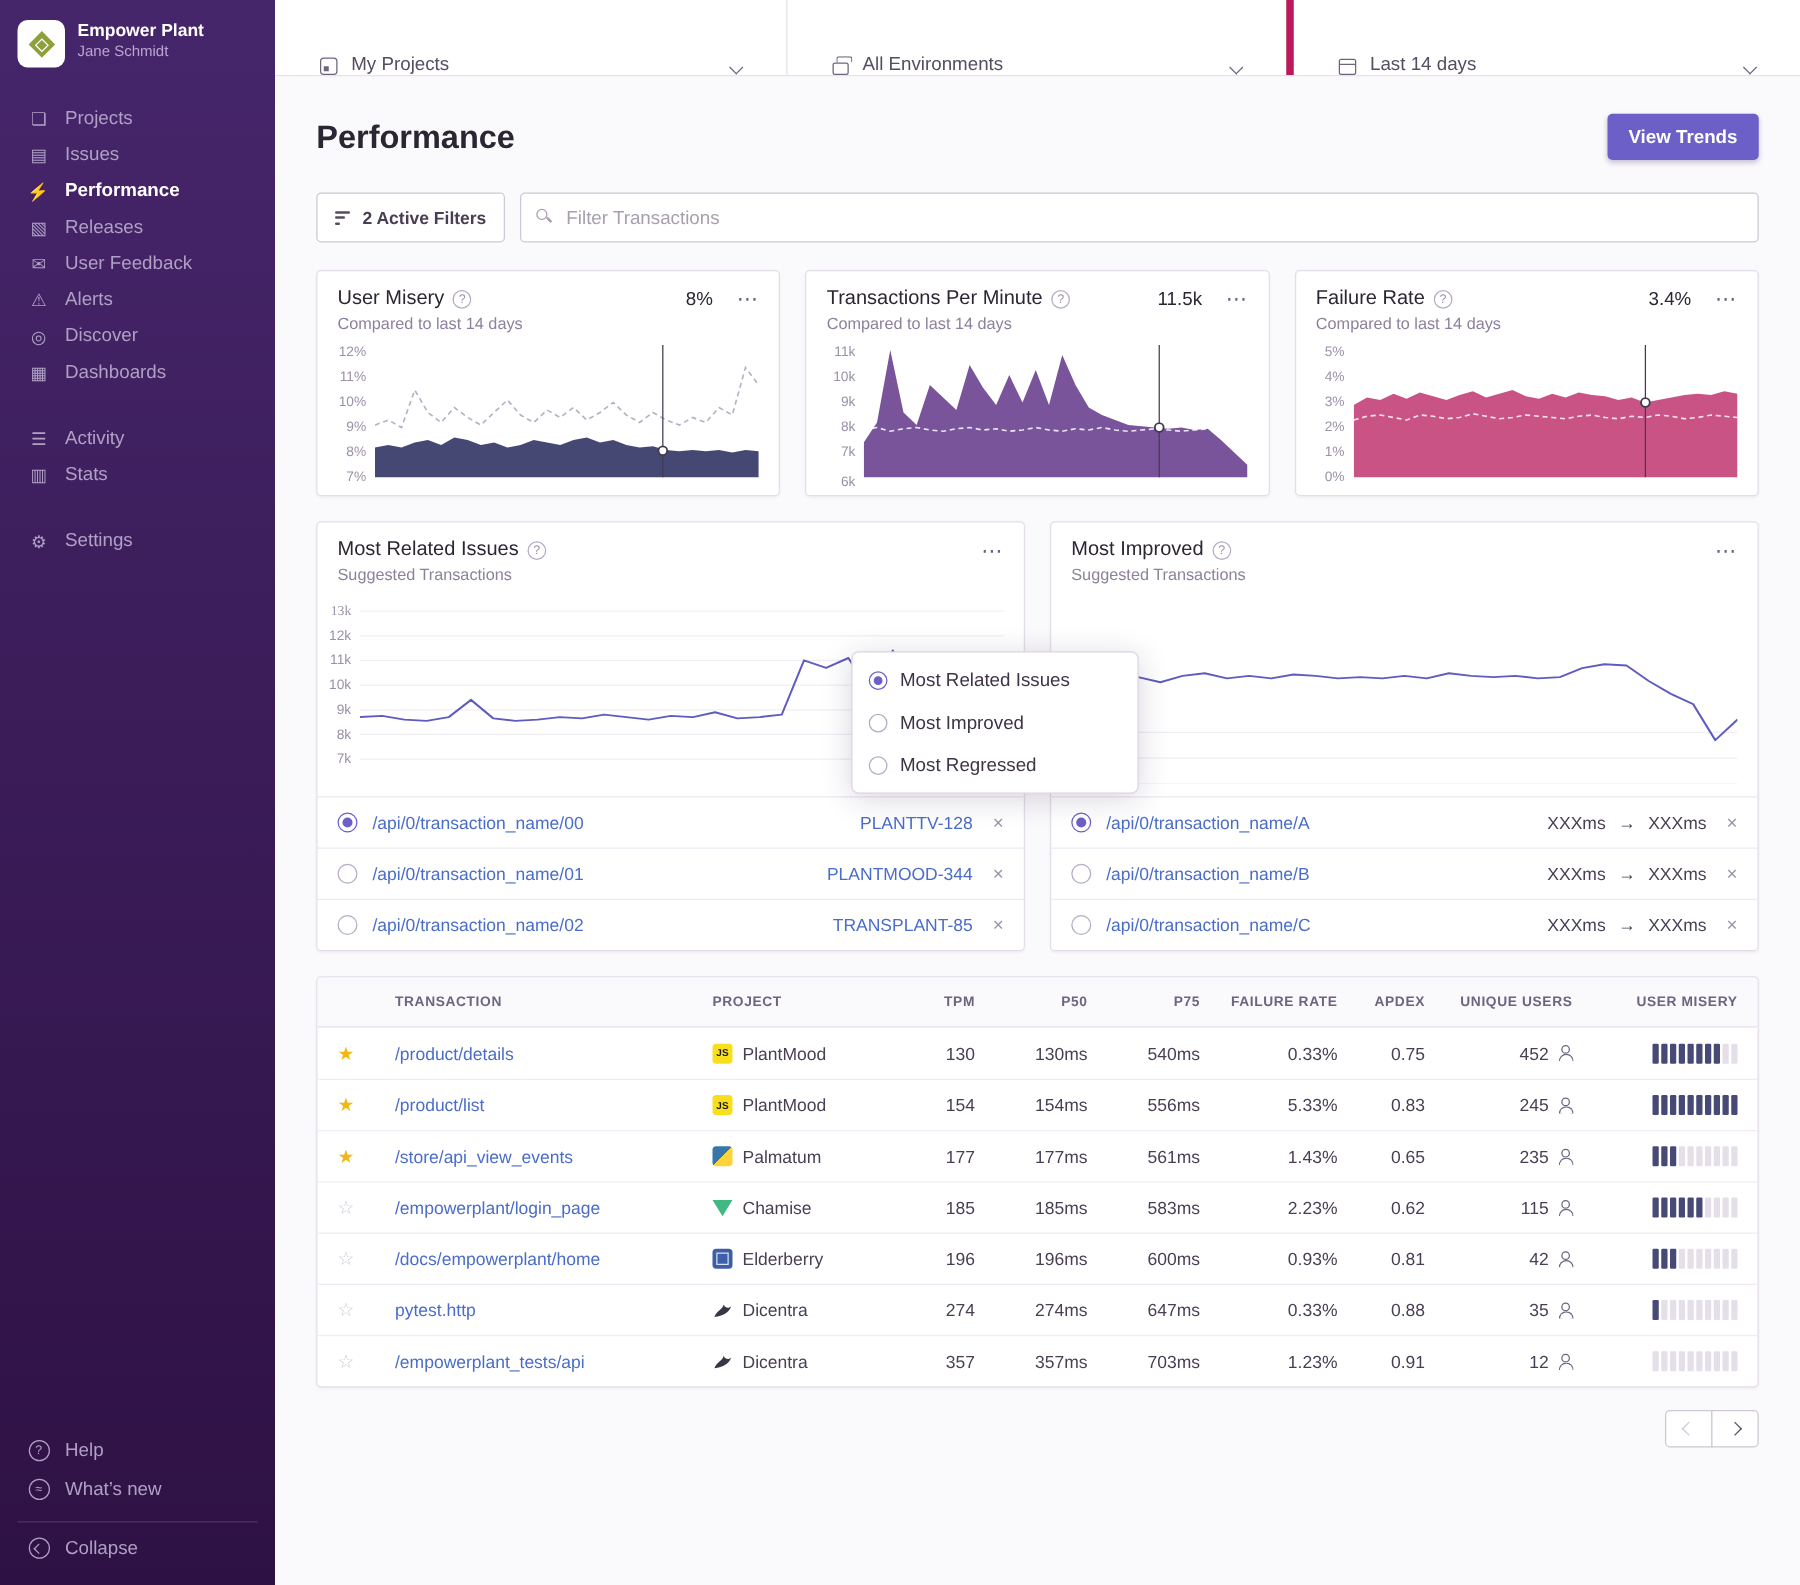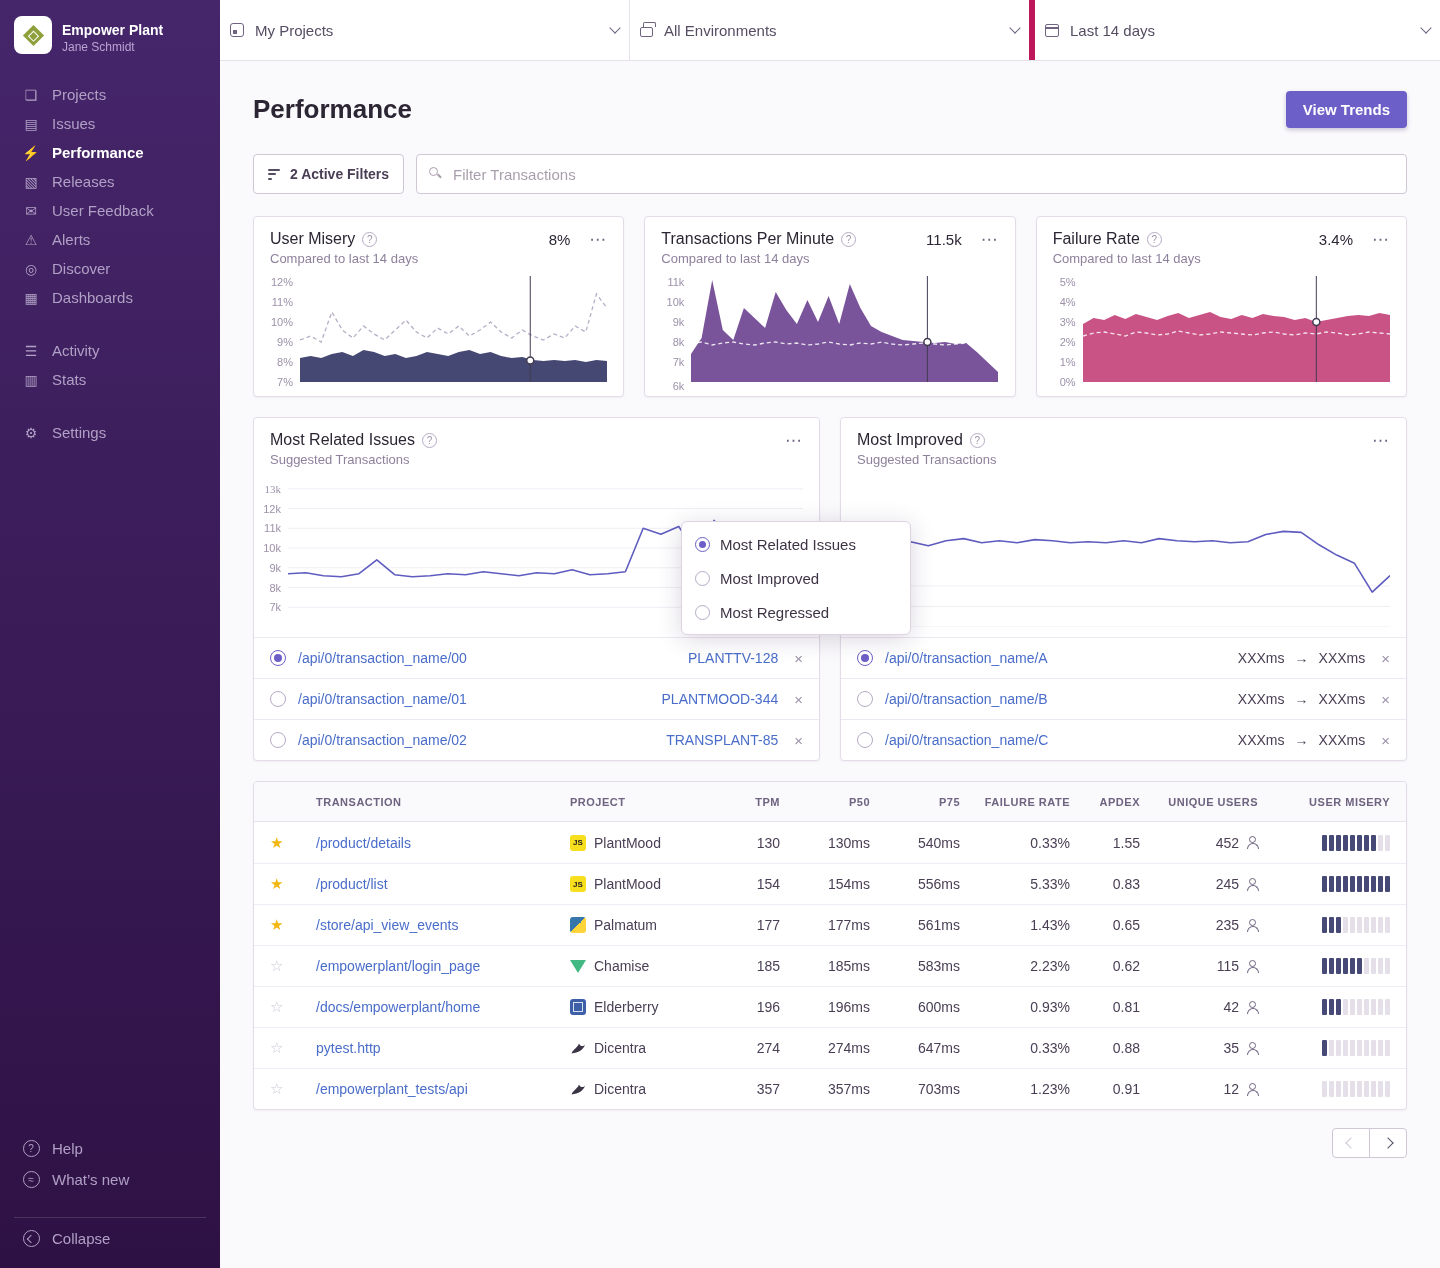--- a/index.html
+++ b/index.html
@@ -1,45 +1,45 @@
 <!DOCTYPE html>
 <html><head>
 <meta charset="utf-8">
 <style>
 *{box-sizing:border-box;margin:0;padding:0}
 body{width:1440px;height:1268px;font-family:"Liberation Sans",sans-serif;background:#faf9fb;color:#2c2533;overflow:hidden}
 .app{display:flex;width:1440px;height:1268px;position:relative}
 
 
 .sidebar{width:220px;flex:0 0 220px;background:linear-gradient(180deg,#46266b 0%,#2e1144 100%);display:flex;flex-direction:column;padding:16px 14px 14px}
-.org{display:flex;align-items:flex-end;gap:10px;cursor:pointer}
+.org{display:flex;align-items:flex-start;gap:10px;cursor:pointer}
 .logo{width:38px;height:38px;background:#fff;border-radius:8px;display:flex;align-items:center;justify-content:center;flex:0 0 auto}
 .diamond{width:15px;height:15px;background:#8da03c;transform:rotate(45deg);display:flex;align-items:center;justify-content:center}
 .diamond::after{content:'';width:6px;height:6px;border:1.5px solid #fff}
 .org-name{font-size:14px;font-weight:bold;color:#fff;white-space:nowrap}
 .user-name{font-size:12px;color:#b9a4d2;margin-top:2px}
 nav{margin-top:26px}
 .nav-group{margin-bottom:24px}
 .nav-item{display:flex;align-items:center;gap:12px;padding:6px 8px;font-size:15px;color:#b0a0c5;border-radius:4px;cursor:pointer;white-space:nowrap}
 .nav-item.active{color:#fff;font-weight:bold}
 .nav-icon{width:18px;text-align:center;font-size:14px;flex:0 0 18px;display:inline-flex;justify-content:center}
 .sb-spacer{flex:1}
 .sb-footer .nav-item{padding:7px 8px}
-.sb-footer .divided{border-top:1px solid rgba(255,255,255,.14);margin-top:22px;padding-top:12px;border-radius:0}
+.sb-footer .divided{border-top:1px solid rgba(255,255,255,.14);margin-top:10px;padding-top:12px;border-radius:0}
 .circle-icon{width:17px;height:17px;border:1.2px solid currentColor;border-radius:50%;display:inline-flex;align-items:center;justify-content:center;font-size:10px;flex:0 0 auto}
 .chev{width:8px;height:8px;border-right:1.6px solid #6f6380;border-bottom:1.6px solid #6f6380;display:inline-block}
 .chev.down{transform:rotate(45deg);position:relative;top:-2px}
 .chev.right{transform:rotate(-45deg)}
 .chev.left{transform:rotate(135deg)}
 .chev.sm{width:6px;height:6px;border-width:1.4px;border-color:currentColor}
 
 
 .main{flex:1;display:flex;flex-direction:column;min-width:0}
 .topbar{height:61px;flex:0 0 61px;background:#fff;border-bottom:1px solid #e7e1ec;display:flex}
-.tb-item{display:flex;align-items:center;gap:11px;padding:0 10px;cursor:pointer}
+.tb-item{display:flex;align-items:flex-end;gap:11px;padding:0 36px;cursor:pointer}
 .tb-item .label{font-size:15px;color:#564d63}
 .tb-1{width:410px;border-right:1px solid #e7e1ec}
 .tb-2{width:405px;border-right:6px solid #be185d}
 .tb-3{flex:1}
 .tb-item .chev{margin-left:auto}
 .ic-sq{width:14px;height:14px;border:1.6px solid #6f6380;border-radius:3px;position:relative;flex:0 0 auto}
 .ic-sq::after{content:'';position:absolute;left:2px;bottom:2px;width:4px;height:4px;background:#6f6380}
 .ic-win{width:13px;height:10px;border:1.6px solid #6f6380;border-radius:2px;position:relative;margin-top:4px;flex:0 0 auto}
 .ic-win::before{content:'';position:absolute;left:2px;right:-4px;top:-6px;height:4px;border:1.6px solid #6f6380;border-bottom:none;border-radius:2px 2px 0 0}
 .ic-cal{width:14px;height:13px;border:1.6px solid #6f6380;border-radius:2px;position:relative;flex:0 0 auto}
@@ -474,21 +474,21 @@
               <span class="star on">★</span>
               <a class="link">/product/details</a>
               <span class="proj">
                 <span class="pi pi-js">JS</span>
                 <span>PlantMood</span>
               </span>
               <span class="num">130</span>
               <span class="num">130ms</span>
               <span class="num">540ms</span>
               <span class="num">0.33%</span>
-              <span class="num">1.55</span>
+              <span class="num">0.75</span>
               <span class="users">
                 <span>452</span>
                 <span class="person"></span>
               </span>
               <span class="misery-bars">
                 <span class="fill"></span>
                 <span class="fill"></span>
                 <span class="fill"></span>
                 <span class="fill"></span>
                 <span class="fill"></span>

